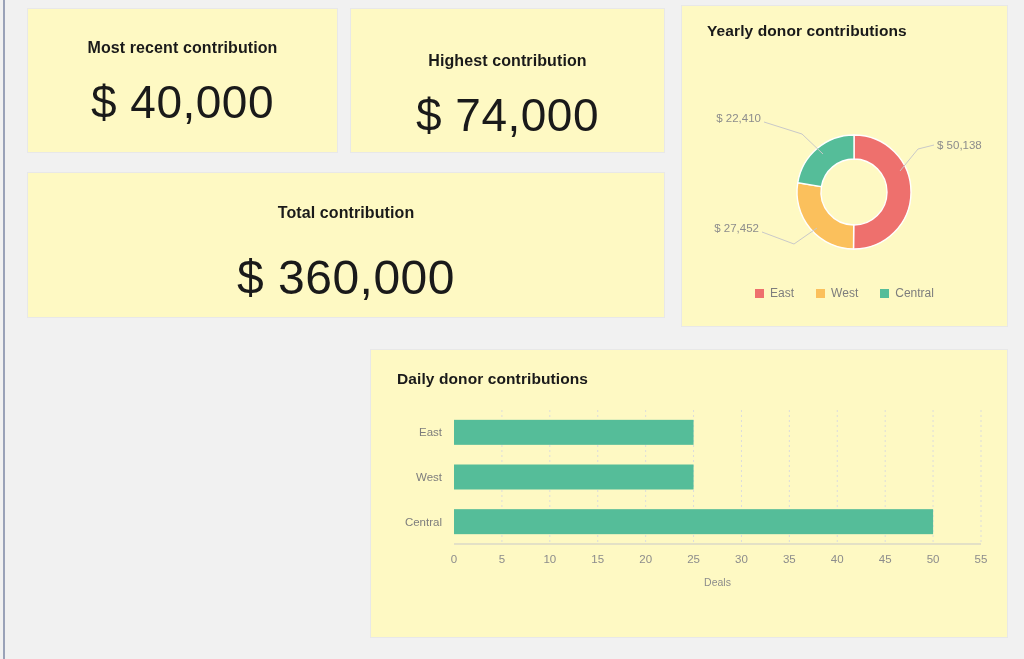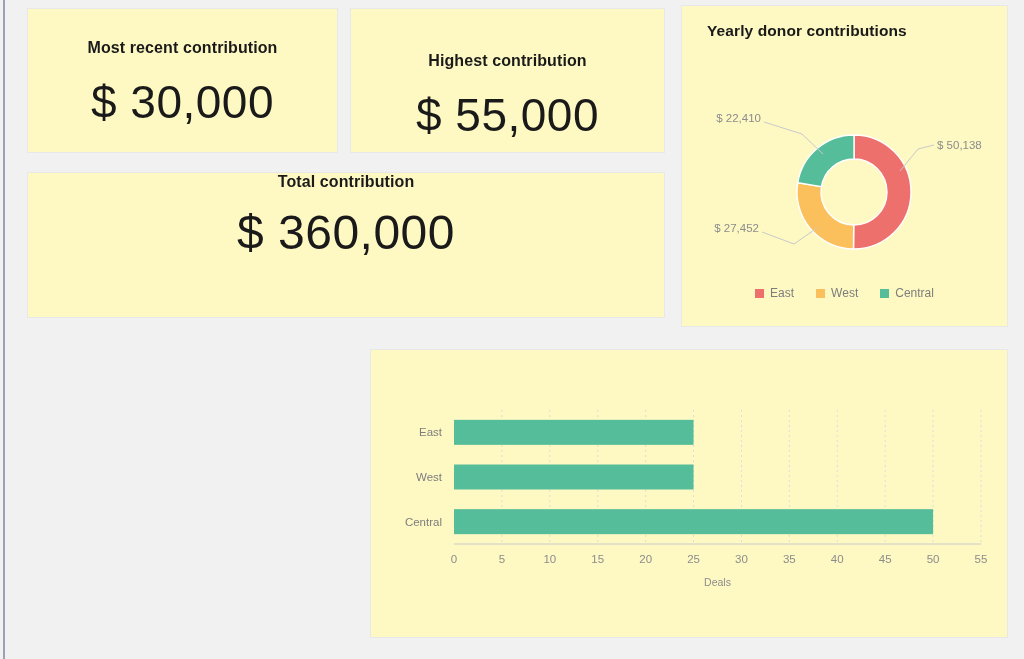--- a/index.html
+++ b/index.html
@@ -46,22 +46,22 @@
   }
   #kpi-recent { left: 27px;  top: 8px;   width: 311px; height: 145px; }
   #kpi-recent .kpi-title { margin-top: 30px; }
   #kpi-recent .kpi-value { margin-top: 22px; }
 
   #kpi-highest { left: 350px; top: 8px; width: 315px; height: 145px; }
   #kpi-highest .kpi-title { margin-top: 43px; }
   #kpi-highest .kpi-value { margin-top: 22px; }
 
   #kpi-total { left: 27px; top: 172px; width: 638px; height: 146px; }
-  #kpi-total .kpi-title { }
-  #kpi-total .kpi-value { margin-top: 18px; font-size: 48px; }
+  #kpi-total .kpi-title { margin-top: 31px; }
+  #kpi-total .kpi-value { margin-top: 32px; font-size: 48px; }
 
   
   #card-yearly  { left: 681px; top: 5px;   width: 327px; height: 322px; }
   #card-quarter { left: 27px;  top: 349px; width: 325px; height: 289px; }
   #card-daily   { left: 370px; top: 349px; width: 638px; height: 289px; }
 
   .chart-title {
     position: absolute;
     font-size: 15.5px; font-weight: 700; color: #1a1a1a;
     letter-spacing: .1px; white-space: nowrap;
@@ -110,26 +110,26 @@
 <body>
 
 <div id="dashboard">
 
   <div class="left-rail">
     <div class="left-rail-line"></div>
   </div>
 
   <div class="card kpi" id="kpi-recent">
     <div class="kpi-title">Most recent contribution</div>
-    <div class="kpi-value">$ 30,000</div>
+    <div class="kpi-value">$ 40,000</div>
   </div>
 
   <div class="card kpi" id="kpi-highest">
     <div class="kpi-title">Highest contribution</div>
-    <div class="kpi-value">$ 55,000</div>
+    <div class="kpi-value">$ 74,000</div>
   </div>
 
   <div class="card kpi" id="kpi-total">
     <div class="kpi-title">Total contribution</div>
     <div class="kpi-value">$ 360,000</div>
   </div>
 
   <div class="card" id="card-yearly">
     <div class="chart-title">Yearly donor contributions</div>
     <svg class="chart-svg" id="svg-yearly" width="327" height="322">
@@ -154,20 +154,21 @@
         </div>
         <div class="legend-item">
           <span class="legend-swatch" style="background: rgb(85, 189, 153);"></span>
           <span class="legend-text">Central</span>
         </div>
       </div>
   </div>
 
 
   <div class="card" id="card-daily">
+    <div class="chart-title">Daily donor contributions</div>
     <svg class="chart-svg" id="svg-daily" width="638" height="289">
         <line x1="130.9090909090909" y1="60" x2="130.9090909090909" y2="194" class="gridline"></line>
         <line x1="178.8181818181818" y1="60" x2="178.8181818181818" y2="194" class="gridline"></line>
         <line x1="226.72727272727272" y1="60" x2="226.72727272727272" y2="194" class="gridline"></line>
         <line x1="274.6363636363636" y1="60" x2="274.6363636363636" y2="194" class="gridline"></line>
         <line x1="322.5454545454545" y1="60" x2="322.5454545454545" y2="194" class="gridline"></line>
         <line x1="370.45454545454544" y1="60" x2="370.45454545454544" y2="194" class="gridline"></line>
         <line x1="418.3636363636364" y1="60" x2="418.3636363636364" y2="194" class="gridline"></line>
         <line x1="466.2727272727273" y1="60" x2="466.2727272727273" y2="194" class="gridline"></line>
         <line x1="514.1818181818182" y1="60" x2="514.1818181818182" y2="194" class="gridline"></line>

